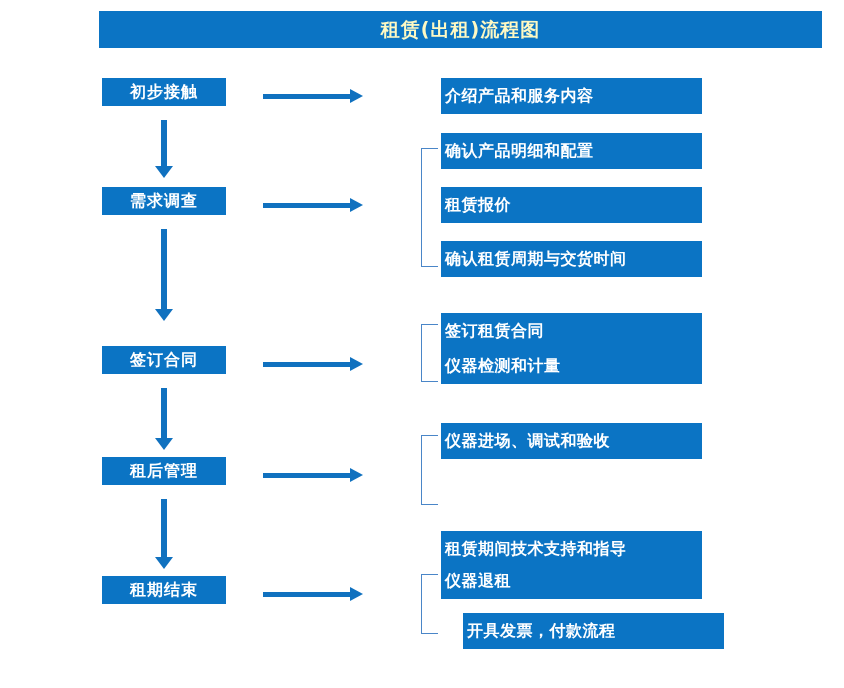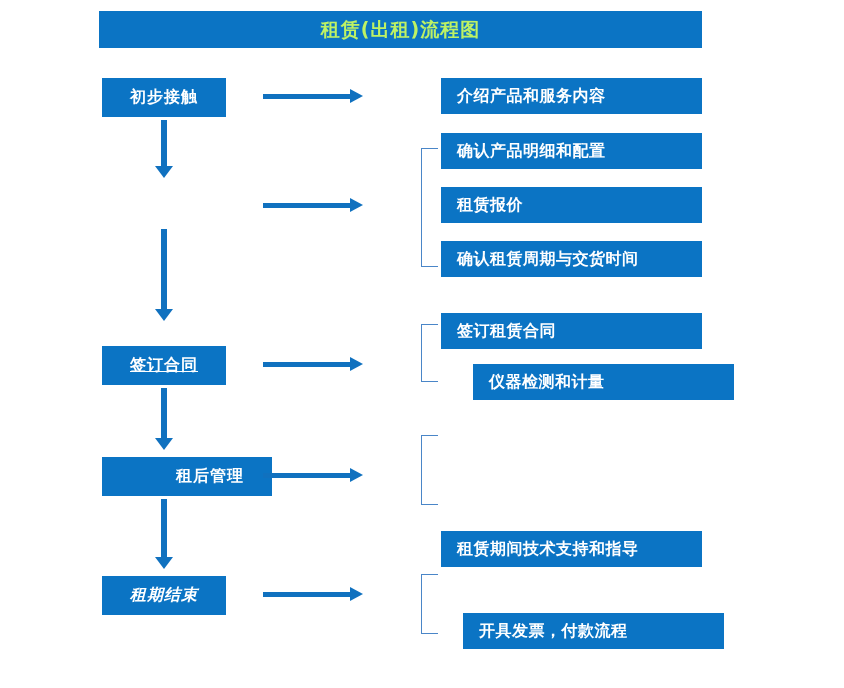--- a/index.html
+++ b/index.html
@@ -16,38 +16,38 @@
     height: 688px;
     background: #ffffff;
     overflow: hidden;
   }
 
   
   .title-bar {
     position: absolute;
     left: 99px;
     top: 11px;
-    width: 603px;
+    width: 723px;
     height: 37px;
     background: #0b74c4;
-    color: #bef264;
+    color: #fef9c3;
     display: flex;
     align-items: center;
     justify-content: center;
     font-size: 19px;
     font-weight: bold;
     letter-spacing: 1px;
   }
 
   
   .stage-box {
     position: absolute;
     left: 102px;
     width: 124px;
-    height: 39px;
+    height: 28px;
     background: #0b74c4;
     color: #ffffff;
     display: flex;
     align-items: center;
     justify-content: center;
     font-size: 16px;
     font-weight: bold;
     letter-spacing: 1px;
   }
 
@@ -56,21 +56,21 @@
     position: absolute;
     left: 441px;
     width: 261px;
     height: 36px;
     background: #0b74c4;
     color: #ffffff;
     display: flex;
     align-items: center;
     font-size: 16px;
     font-weight: bold;
-    padding-left: 16px;
+    padding-left: 4px;
     box-sizing: border-box;
     letter-spacing: 0.5px;
   }
 
   
   .h-arrow {
     position: absolute;
     height: 14px;
     width: 100px;
   }
@@ -140,70 +140,73 @@
     <div class="head"></div>
   </div>
 
   <div class="detail-box" style="top:78px;">介绍产品和服务内容</div>
 
   <div class="v-arrow" style="left:155px; top:120px; height:58px;">
     <div class="shaft" style="height:46px;"></div>
     <div class="head"></div>
   </div>
 
+  <div class="stage-box" style="top:187px;">需求调查</div>
 
   <div class="h-arrow" style="left:263px; top:198px;">
     <div class="shaft"></div>
     <div class="head"></div>
   </div>
 
   <div class="bracket" style="left:421px; top:148px; height:119px;"></div>
   <div class="detail-box" style="top:187px;">租赁报价</div>
   <div class="detail-box" style="top:133px;">确认产品明细和配置</div>
   <div class="detail-box" style="top:241px;">确认租赁周期与交货时间</div>
 
   <div class="v-arrow" style="left:155px; top:229px; height:92px;">
     <div class="shaft" style="height:80px;"></div>
     <div class="head"></div>
   </div>
 
-  <div class="stage-box" style="top:346px;text-decoration:underline;">签订合同</div>
+  <div class="stage-box" style="top:346px;">签订合同</div>
 
   <div class="h-arrow" style="left:263px; top:357px;">
     <div class="shaft"></div>
     <div class="head"></div>
   </div>
 
   <div class="bracket" style="left:421px; top:324px; height:58px;"></div>
   <div class="detail-box" style="top:313px;">签订租赁合同</div>
-  <div class="detail-box" style="top:364px;margin-left:32px;">仪器检测和计量</div>
+  <div class="detail-box" style="top:348px;">仪器检测和计量</div>
 
   <div class="v-arrow" style="left:155px; top:388px; height:62px;">
     <div class="shaft" style="height:50px;"></div>
     <div class="head"></div>
   </div>
 
-  <div class="stage-box" style="top:457px;padding-left:46px;">租后管理</div>
+  <div class="stage-box" style="top:457px;">租后管理</div>
 
   <div class="h-arrow" style="left:263px; top:468px;">
     <div class="shaft"></div>
     <div class="head"></div>
   </div>
 
   <div class="bracket" style="left:421px; top:435px; height:70px;"></div>
+  <div class="detail-box" style="top:423px;">仪器进场、调试和验收</div>
   <div class="detail-box" style="top:486px;margin-top:45px;">租赁期间技术支持和指导</div>
 
   <div class="v-arrow" style="left:155px; top:499px; height:70px;">
     <div class="shaft" style="height:58px;"></div>
     <div class="head"></div>
   </div>
 
-  <div class="stage-box" style="top:576px;font-style:italic;">租期结束</div>
+  <div class="stage-box" style="top:576px;">租期结束</div>
 
   <div class="h-arrow" style="left:263px; top:587px;">
     <div class="shaft"></div>
     <div class="head"></div>
   </div>
 
   <div class="bracket" style="left:421px; top:574px; height:60px;"></div>
+  <div class="detail-box" style="top:563px;">仪器退租</div>
   <div class="detail-box" style="top:613px;margin-left:22px;">开具发票，付款流程</div>
 
 </div>
 
 </body></html>

